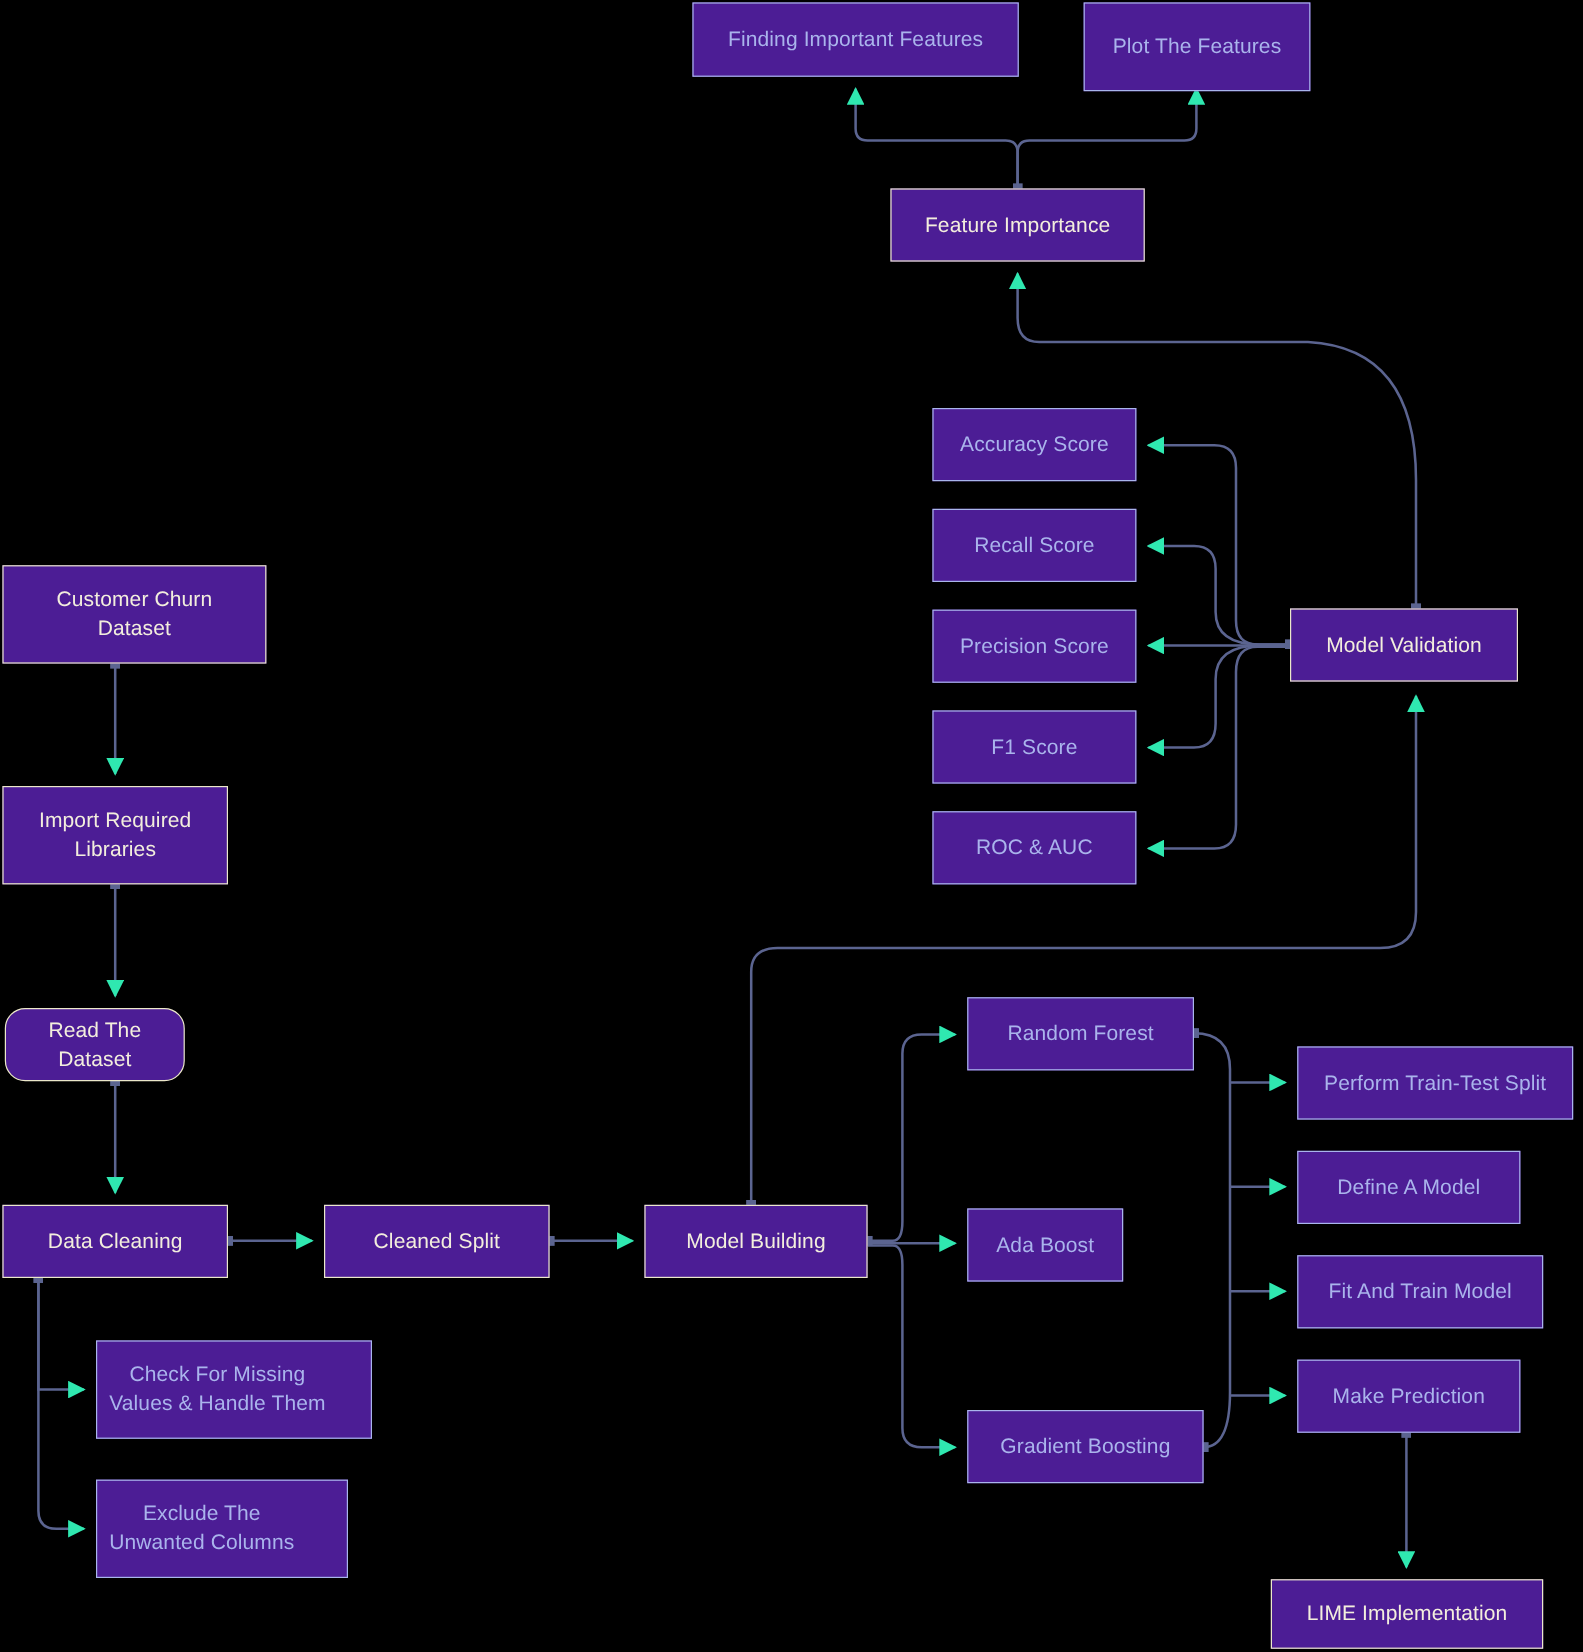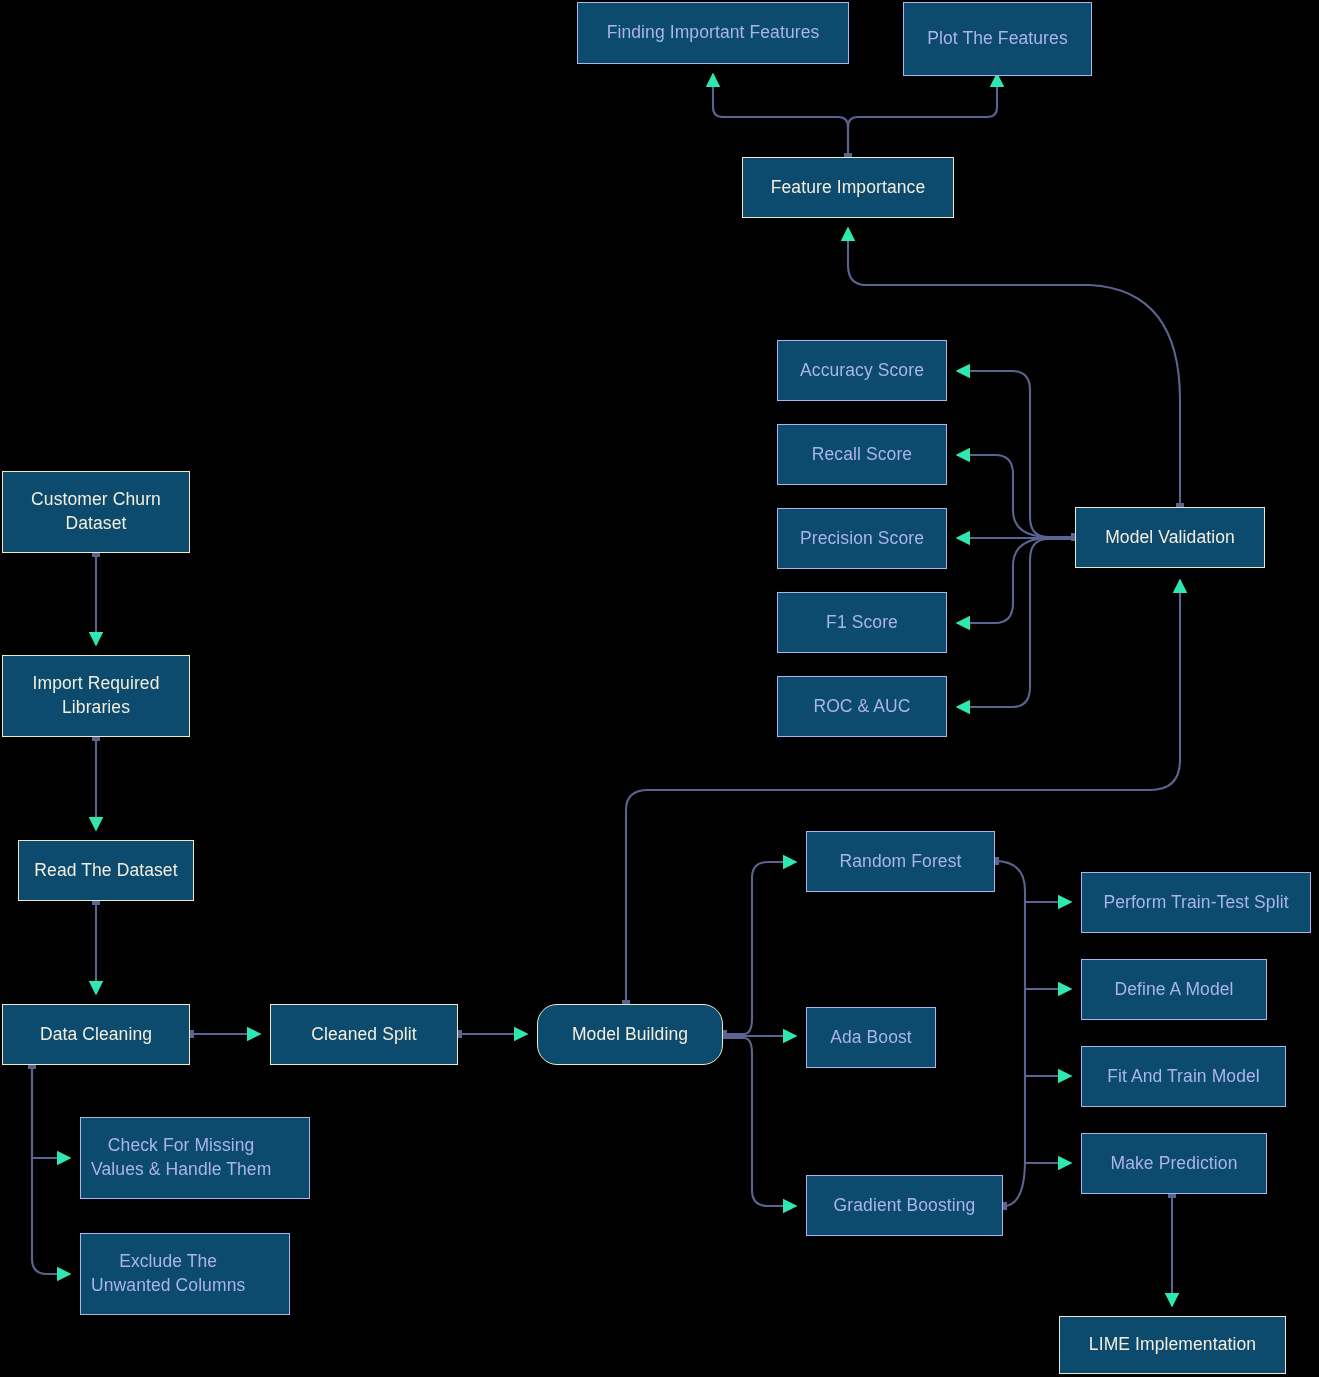--- a/index.html
+++ b/index.html
@@ -22,21 +22,21 @@
     position: absolute;
     left: 0;
     top: 0;
     width: 1319px;
     height: 1377px;
     pointer-events: none;
   }
   .node {
     position: absolute;
     box-sizing: border-box;
-    background: #0c4a6e;
+    background: #4c1d95;
     border: 1.4px solid #a9b5ec;
     display: flex;
     align-items: center;
     justify-content: center;
     padding: 4px 10px;
     z-index: 5;
   }
   .node .label {
     font-size: 17.5px;
     line-height: 1.36;
@@ -135,38 +135,38 @@
       </div>
       <div class="node" style="left: 777px; top: 592px; width: 170px; height: 61px;">
         <span class="label">F1 Score</span>
       </div>
       <div class="node" style="left: 777px; top: 676px; width: 170px; height: 61px;">
         <span class="label">ROC &amp; AUC</span>
       </div>
       <div class="node accent" style="left: 1075px; top: 507px; width: 190px; height: 61px;">
         <span class="label">Model Validation</span>
       </div>
-      <div class="node accent" style="left: 2px; top: 471px; width: 188px; height: 82px; align-items: center;">
+      <div class="node accent" style="left: 2px; top: 471px; width: 220px; height: 82px; align-items: center;">
         <span class="label">Customer Churn
 Dataset</span>
       </div>
       <div class="node accent" style="left: 2px; top: 655px; width: 188px; height: 82px;">
         <span class="label">Import Required
 Libraries</span>
       </div>
-      <div class="node accent" style="left: 18px; top: 840px; width: 176px; height: 61px;">
+      <div class="node accent" style="left: 4px; top: 840px; width: 150px; height: 61px; border-radius: 17px;">
         <span class="label">Read The Dataset</span>
       </div>
       <div class="node accent" style="left: 2px; top: 1004px; width: 188px; height: 61px;">
         <span class="label">Data Cleaning</span>
       </div>
       <div class="node accent" style="left: 270px; top: 1004px; width: 188px; height: 61px;">
         <span class="label">Cleaned Split</span>
       </div>
-      <div class="node accent" style="left: 537px; top: 1004px; width: 186px; height: 61px; border-radius: 20px;">
+      <div class="node accent" style="left: 537px; top: 1004px; width: 186px; height: 61px;">
         <span class="label">Model Building</span>
       </div>
       <div class="node left-text" style="left: 80px; top: 1117px; width: 230px; height: 82px;">
         <span class="label">Check For Missing
 Values &amp; Handle Them</span>
       </div>
       <div class="node left-text" style="left: 80px; top: 1233px; width: 210px; height: 82px;">
         <span class="label">Exclude The
 Unwanted Columns</span>
       </div>

